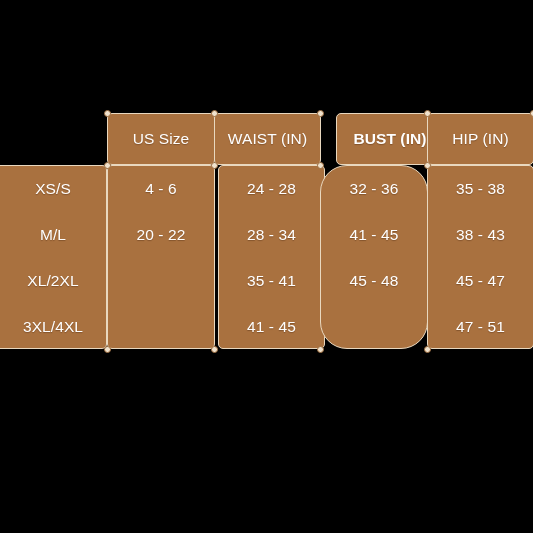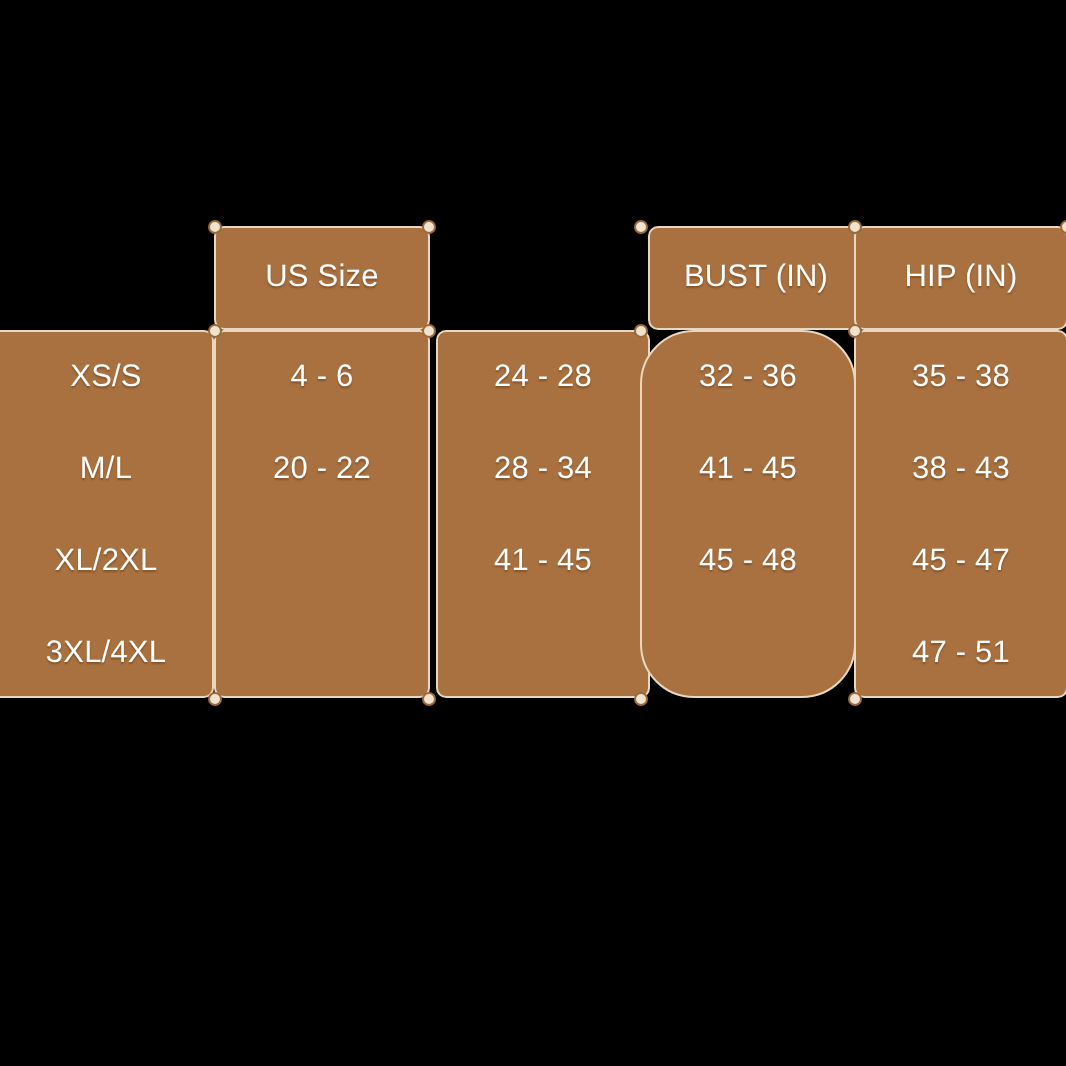--- a/index.html
+++ b/index.html
@@ -112,22 +112,25 @@
 <body>
 
 <div id="stage">
 
   <div class="chart">
 
     <div class="cell header" style="left:107px;width:108px;">
       <span>US Size</span>
     </div>
 
+    <div class="cell header" style="left:214px;width:107px;">
+      <span>WAIST (IN)</span>
+    </div>
 
-    <div class="cell header" style="left:324px;width:108px;">
+    <div class="cell header" style="left:336px;width:108px;font-weight:bold;">
       <span>BUST (IN)</span>
     </div>
 
     <div class="cell header" style="left:427px;width:107px;">
       <span>HIP (IN)</span>
     </div>
 
     <div class="cell firstcol">
       <div class="rowcell">XS/S</div>
       <div class="rowcell">M/L</div>
@@ -136,20 +139,21 @@
     </div>
 
     <div class="cell colbody" style="left:107px;width:108px;">
       <div class="rowcell">4 - 6</div>
       <div class="rowcell">20 - 22</div>
     </div>
 
     <div class="cell colbody" style="left:218px;width:107px;">
       <div class="rowcell">24 - 28</div>
       <div class="rowcell">28 - 34</div>
+      <div class="rowcell">35 - 41</div>
       <div class="rowcell">41 - 45</div>
     </div>
 
     <div class="cell colbody" style="left:320px;width:108px;border-radius:27px;">
       <div class="rowcell">32 - 36</div>
       <div class="rowcell">41 - 45</div>
       <div class="rowcell">45 - 48</div>
     </div>
 
     <div class="cell colbody" style="left:427px;width:107px;">

